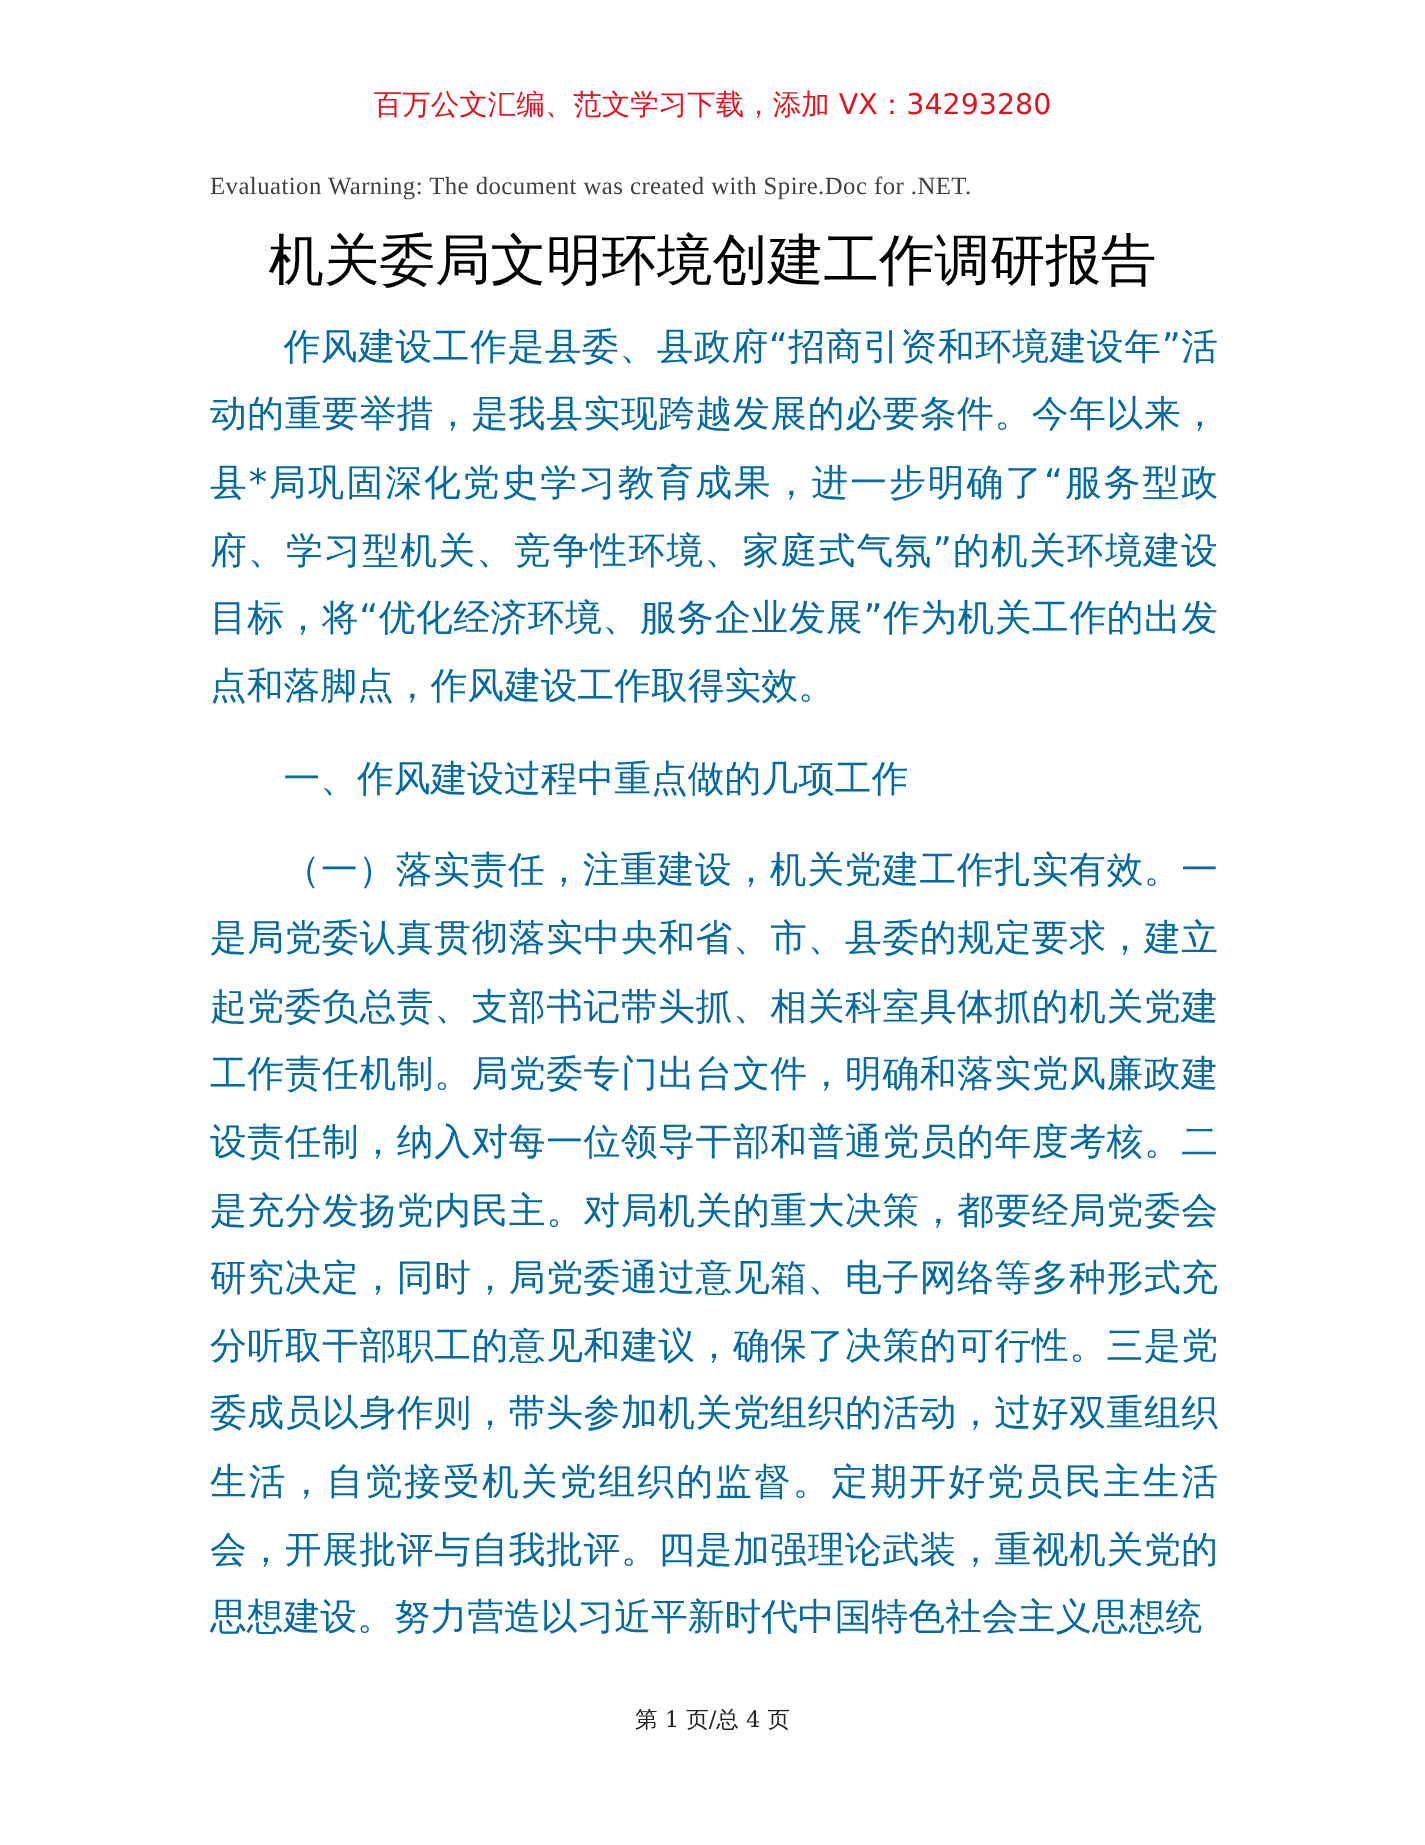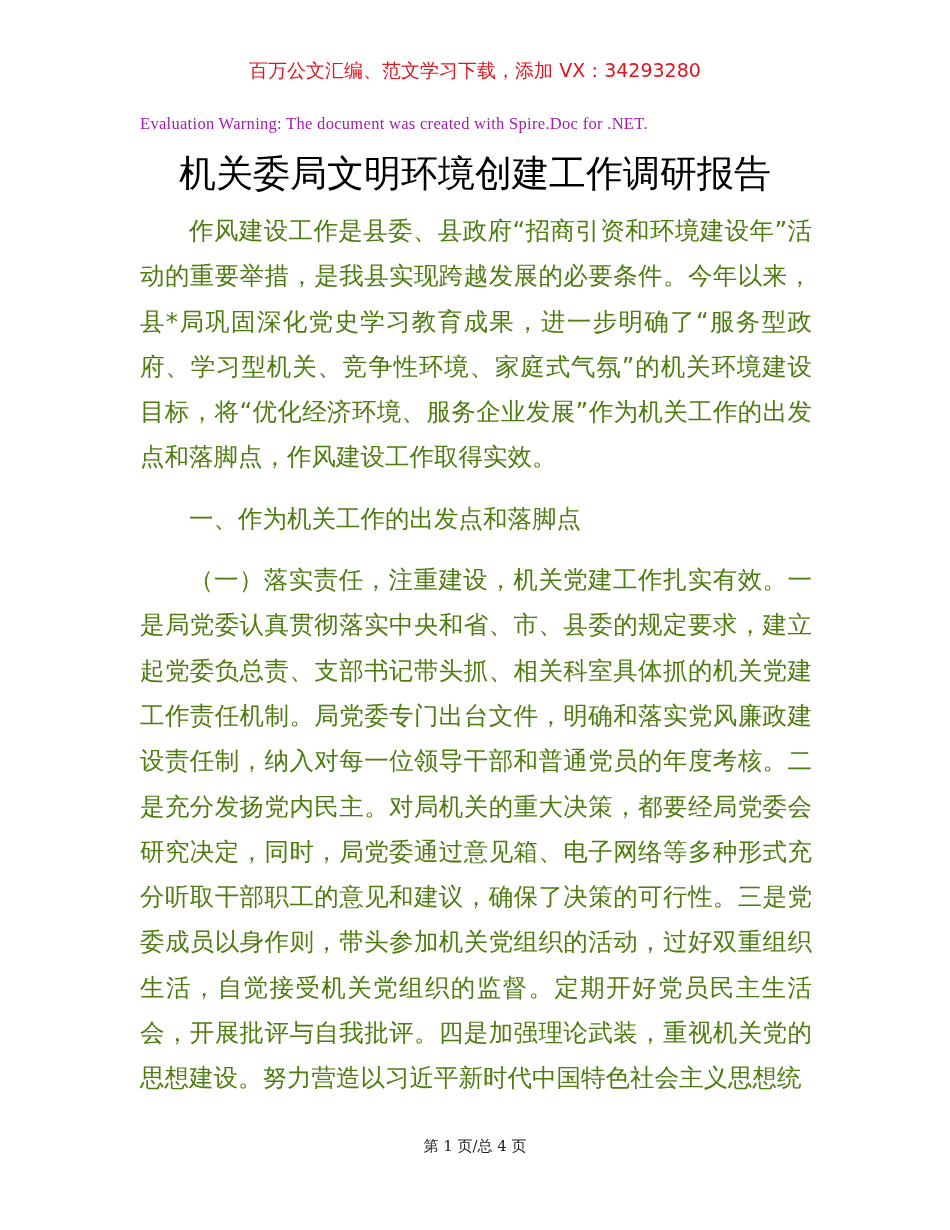--- a/index.html
+++ b/index.html
@@ -26,21 +26,21 @@
       line-height: 28px;
       color: #e0141e;
     }
     .eval-warning {
       position: absolute;
       top: 113px;
       left: 140px;
       font-family: "Liberation Serif", "DejaVu Serif", serif;
       font-size: 16.5px;
       line-height: 22px;
-      color: #a21caf;
+      color: #404040;
       letter-spacing: 0.3px;
       white-space: nowrap;
     }
     .doc-title {
       position: absolute;
       top: 154px;
       left: 0;
       width: 950px;
       text-align: center;
       font-size: 37px;
@@ -55,21 +55,21 @@
       left: 140px;
       width: 672px;
     }
     .para {
       margin: 0;
       font-size: 24.5px;
       line-height: 45.3px;
       text-indent: 49px;
       text-align: justify;
       word-break: break-all;
-      color: #4d7c0f;
+      color: #0369a1;
     }
     .para.heading-1 {
       margin-top: 16px;
       margin-bottom: 16px;
     }
     .page-footer {
       position: absolute;
       top: 1135px;
       left: 0;
       width: 950px;
@@ -84,17 +84,17 @@
 <body>
 
 <div class="promo-header">百万公文汇编、范文学习下载，添加 VX：34293280</div>
 
 <div class="eval-warning">Evaluation Warning: The document was created with Spire.Doc for .NET.</div>
 
 <h1 class="doc-title">机关委局文明环境创建工作调研报告</h1>
 
 <div class="body-text">
   <p class="para">作风建设工作是县委、县政府“招商引资和环境建设年”活动的重要举措，是我县实现跨越发展的必要条件。今年以来，县*局巩固深化党史学习教育成果，进一步明确了“服务型政府、学习型机关、竞争性环境、家庭式气氛”的机关环境建设目标，将“优化经济环境、服务企业发展”作为机关工作的出发点和落脚点，作风建设工作取得实效。</p>
-  <p class="para heading-1">一、作为机关工作的出发点和落脚点</p>
+  <p class="para heading-1">一、作风建设过程中重点做的几项工作</p>
   <p class="para">（一）落实责任，注重建设，机关党建工作扎实有效。一是局党委认真贯彻落实中央和省、市、县委的规定要求，建立起党委负总责、支部书记带头抓、相关科室具体抓的机关党建工作责任机制。局党委专门出台文件，明确和落实党风廉政建设责任制，纳入对每一位领导干部和普通党员的年度考核。二是充分发扬党内民主。对局机关的重大决策，都要经局党委会研究决定，同时，局党委通过意见箱、电子网络等多种形式充分听取干部职工的意见和建议，确保了决策的可行性。三是党委成员以身作则，带头参加机关党组织的活动，过好双重组织生活，自觉接受机关党组织的监督。定期开好党员民主生活会，开展批评与自我批评。四是加强理论武装，重视机关党的思想建设。努力营造以习近平新时代中国特色社会主义思想统</p>
 </div>
 
 <div class="page-footer">第 1 页/总 4 页</div>
 
 </body></html>

